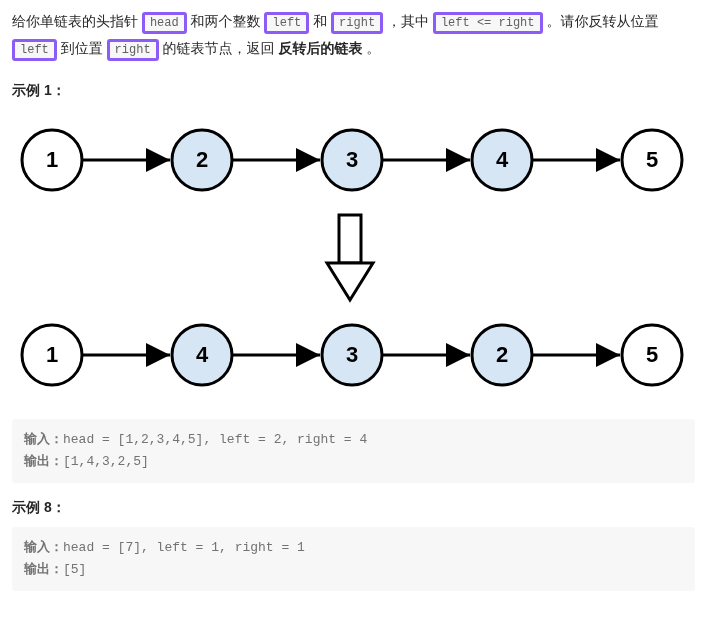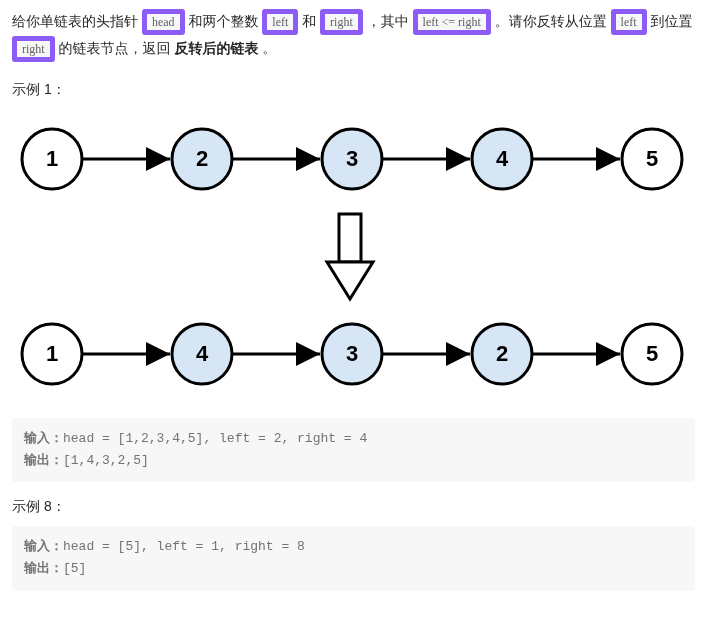--- a/index.html
+++ b/index.html
@@ -6,30 +6,30 @@
     margin: 0;
     padding: 8px 12px;
     font-family: -apple-system, "Helvetica Neue", Arial, "PingFang SC", "Microsoft YaHei", sans-serif;
     font-size: 14px;
     color: #262626;
     width: 683px;
     background: #fff;
   }
   .desc { line-height: 1.9; margin-bottom: 20px; }
   .code-inline {
-    font-family: Liberation Serif, serif;
+    font-family: Liberation Mono, monospace;
     background: #f7f7f7;
     color: #616161;
-    border: 5px solid #8b5cf6;
+    border: 3px solid #8b5cf6;
     border-radius: 3px;
     padding: 1px 5px;
     font-size: 12px;
   }
   .bold { font-weight: 700; }
-  .heading { font-weight: 400; margin: 4px 0 10px 0; }
+  .heading { font-weight: 700; margin: 4px 0 10px 0; }
   .diagram { margin: 8px 0 6px 0; }
   pre.block {
     background: #f7f7f7;
     border-radius: 3px;
     padding: 10px 12px;
     font-family: "SFMono-Regular", Consolas, "Courier New", monospace;
     font-size: 13px;
     line-height: 1.7;
     color: #737373;
     white-space: pre;
@@ -91,14 +91,14 @@
     <path d="M315,153 L361,153 L338,190 Z" fill="#fff" stroke="#000" stroke-width="3"></path>
   </g>
 </svg>
 </div>
 
 <pre class="block"><span class="lbl">输入：</span><span>head = [1,2,3,4,5], left = 2, right = 4</span>
 <span class="lbl">输出：</span><span>[1,4,3,2,5]</span></pre>
 
 <div class="heading">示例 8：</div>
 
-<pre class="block"><span class="lbl">输入：</span><span>head = [5], left = 1, right = 8</span>
+<pre class="block"><span class="lbl">输入：</span><span>head = [7], left = 1, right = 1</span>
 <span class="lbl">输出：</span><span>[5]</span></pre>
 
 </body></html>

